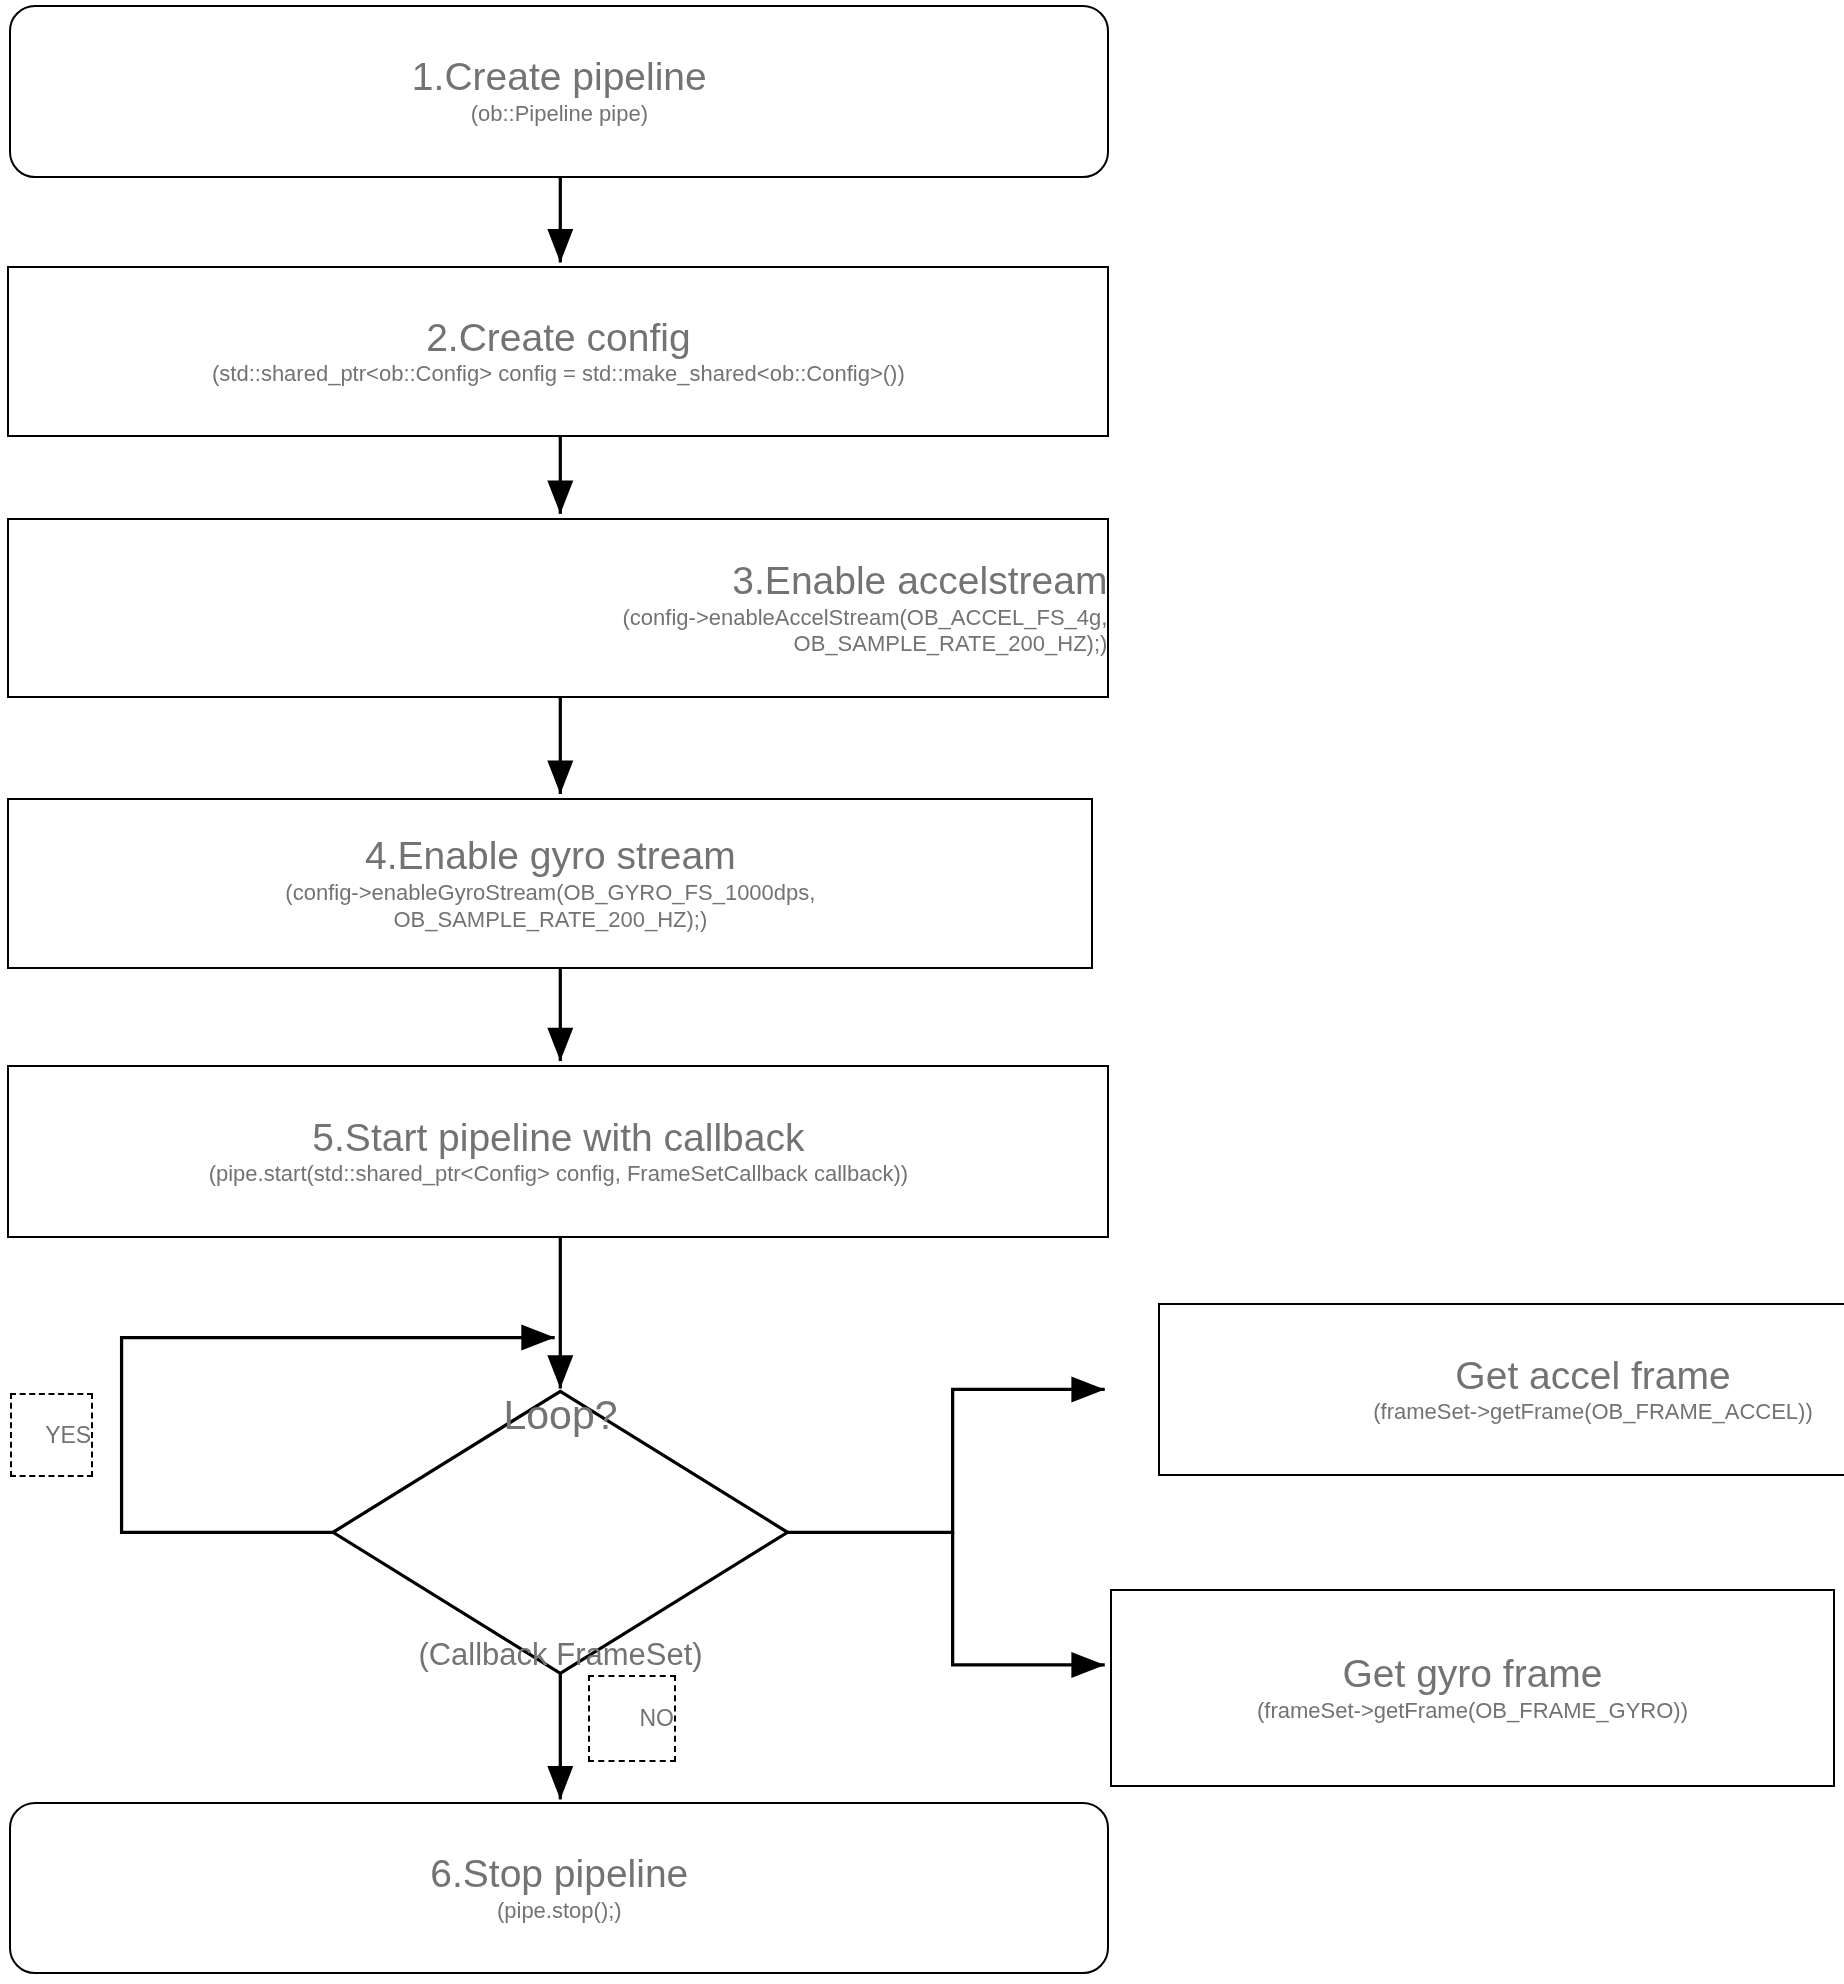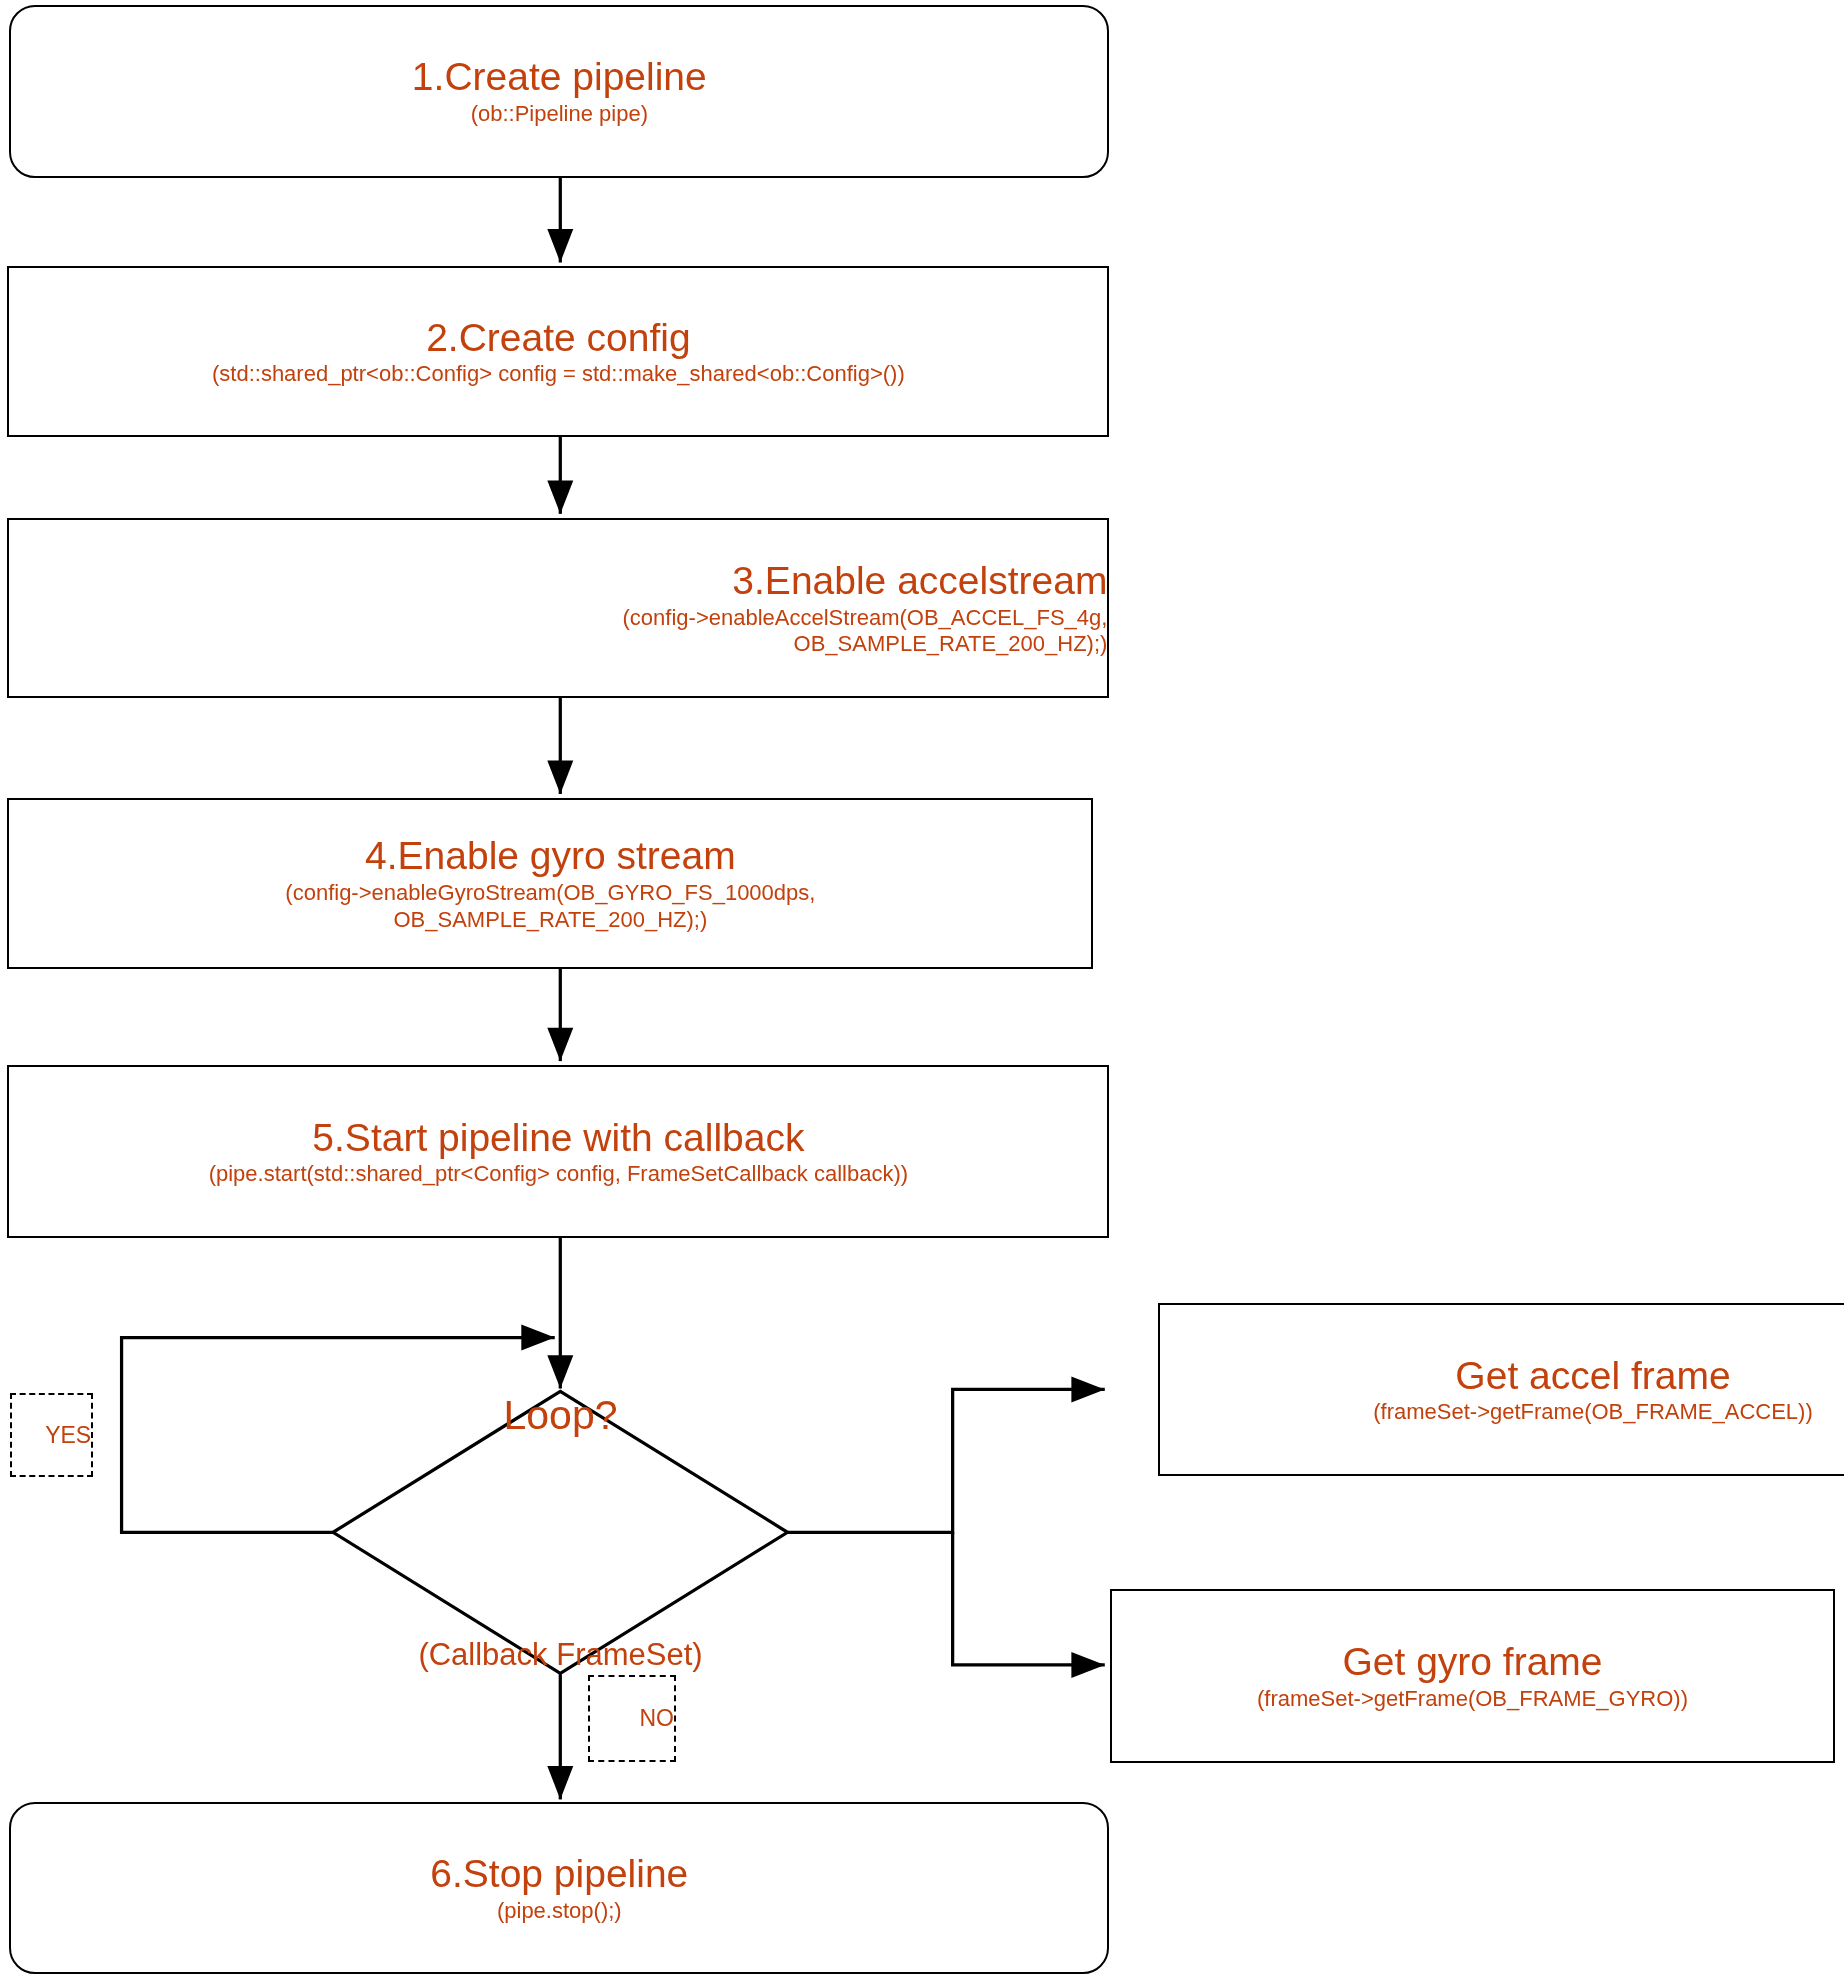--- a/index.html
+++ b/index.html
@@ -2,21 +2,21 @@
 <html style="font-size:15px"><head>
 <meta charset="utf-8">
 <style>
   html, body { margin: 0; padding: 0; background: #ffffff; }
   .canvas {
     position: relative;
     width: 1845px;
     height: 1984px;
     background: #ffffff;
     font-family: "Liberation Sans", "DejaVu Sans", sans-serif;
-    color: #c2410c;
+    color: #737373;
   }
   .connectors {
     position: absolute;
     left: 0; top: 0;
     width: 1845px; height: 1984px;
   }
   .node {
     position: absolute;
     box-sizing: border-box;
     border: 2.8px solid #000000;
@@ -131,21 +131,21 @@
 
   <div class="dashed-label" style="left:588px; top:1675px; width:88px; height:87px;">
     <span>NO</span>
   </div>
 
   <div class="node" style="left:1110px; top:1303px; width:870px; height:173px;margin-left:48px;">
     <div class="title">Get accel frame</div>
     <div class="code">(frameSet-&gt;getFrame(OB_FRAME_ACCEL))</div>
   </div>
 
-  <div class="node" style="left:1110px; top:1589px; width:725px; height:174px;justify-content:center;">
+  <div class="node" style="left:1110px; top:1589px; width:725px; height:198px;justify-content:center;">
     <div class="title">Get gyro frame</div>
     <div class="code">(frameSet-&gt;getFrame(OB_FRAME_GYRO))</div>
   </div>
 
   <div class="node rounded" style="left:9.3px; top:1802px; width:1100px; height:172px;">
     <div class="title">6.Stop pipeline</div>
     <div class="code">(pipe.stop();)</div>
   </div>
 
 </div>

